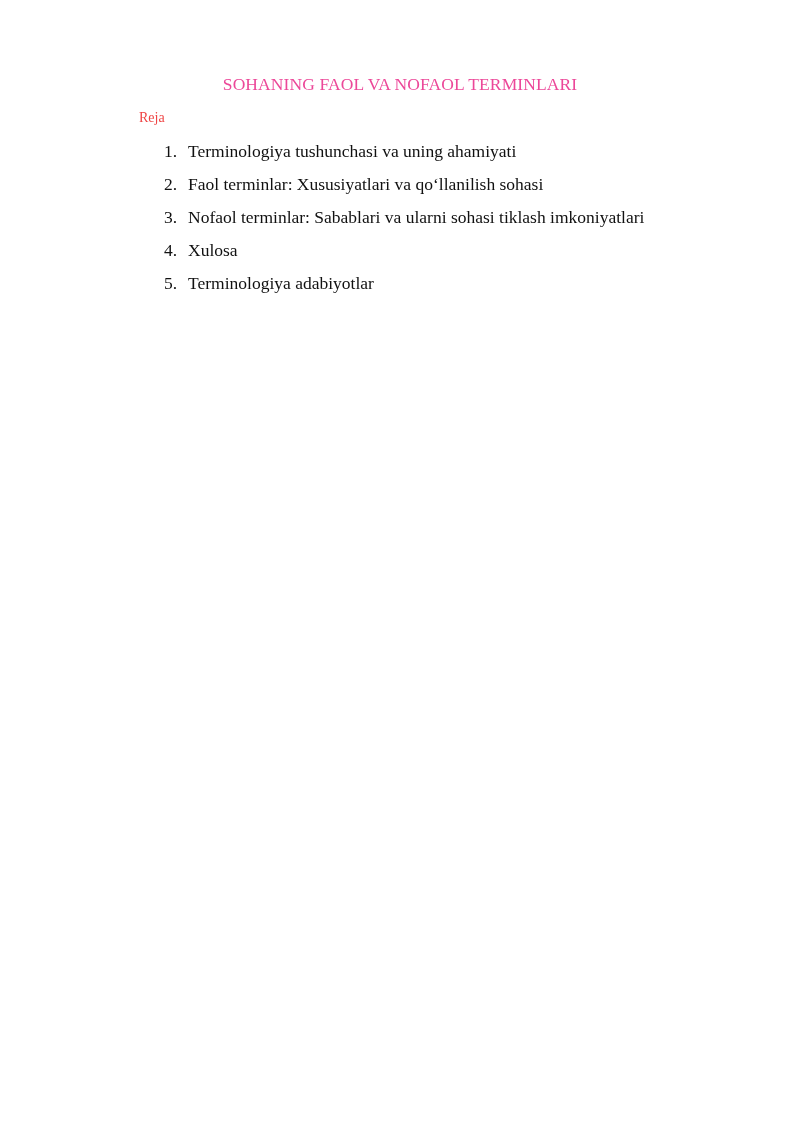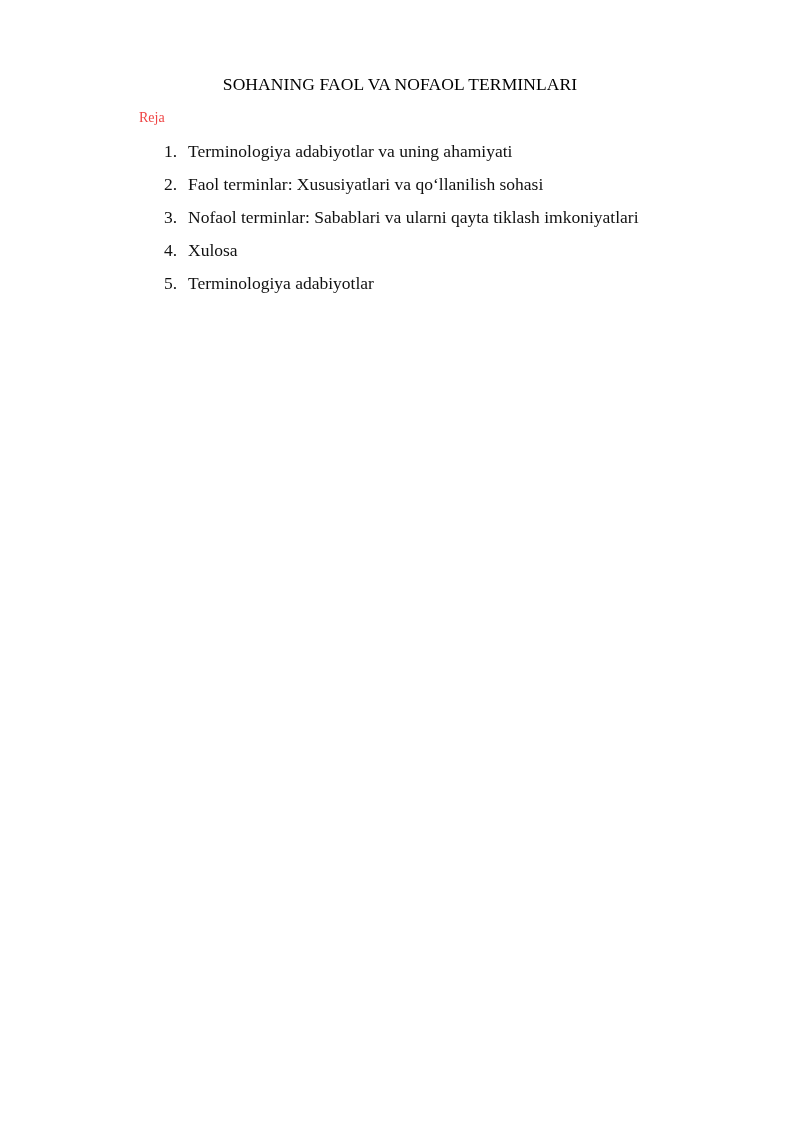--- a/index.html
+++ b/index.html
@@ -24,21 +24,21 @@
   }
   .doc-title {
     position: absolute;
     left: 0;
     top: 74px;
     width: 800px;
     text-align: center;
     font-size: 17.5px;
     line-height: 1.25;
     letter-spacing: 0.1px;
-    color: #000000;
+    color: #ec4899;
     font-family: Liberation Serif, serif;
   }
   .reja-label {
     position: absolute;
     left: 139px;
     top: 109px;
     font-size: 14px;
     line-height: 1.25;
     color: #ef4444;
   }
@@ -75,29 +75,29 @@
 
 <div class="page">
 
   <div class="doc-title">SOHANING FAOL VA NOFAOL TERMINLARI</div>
 
   <div class="reja-label">Reja</div>
 
   <ol class="plan-list">
     <li class="plan-item">
       <span class="plan-num">1.</span>
-      <span class="plan-text">Terminologiya adabiyotlar va uning ahamiyati</span>
+      <span class="plan-text">Terminologiya tushunchasi va uning ahamiyati</span>
     </li>
     <li class="plan-item">
       <span class="plan-num">2.</span>
       <span class="plan-text">Faol terminlar: Xususiyatlari va qo‘llanilish sohasi</span>
     </li>
     <li class="plan-item">
       <span class="plan-num">3.</span>
-      <span class="plan-text">Nofaol terminlar: Sabablari va ularni qayta tiklash imkoniyatlari</span>
+      <span class="plan-text">Nofaol terminlar: Sabablari va ularni sohasi tiklash imkoniyatlari</span>
     </li>
     <li class="plan-item">
       <span class="plan-num">4.</span>
       <span class="plan-text">Xulosa</span>
     </li>
     <li class="plan-item">
       <span class="plan-num">5.</span>
       <span class="plan-text">Terminologiya adabiyotlar</span>
     </li>
   </ol>

